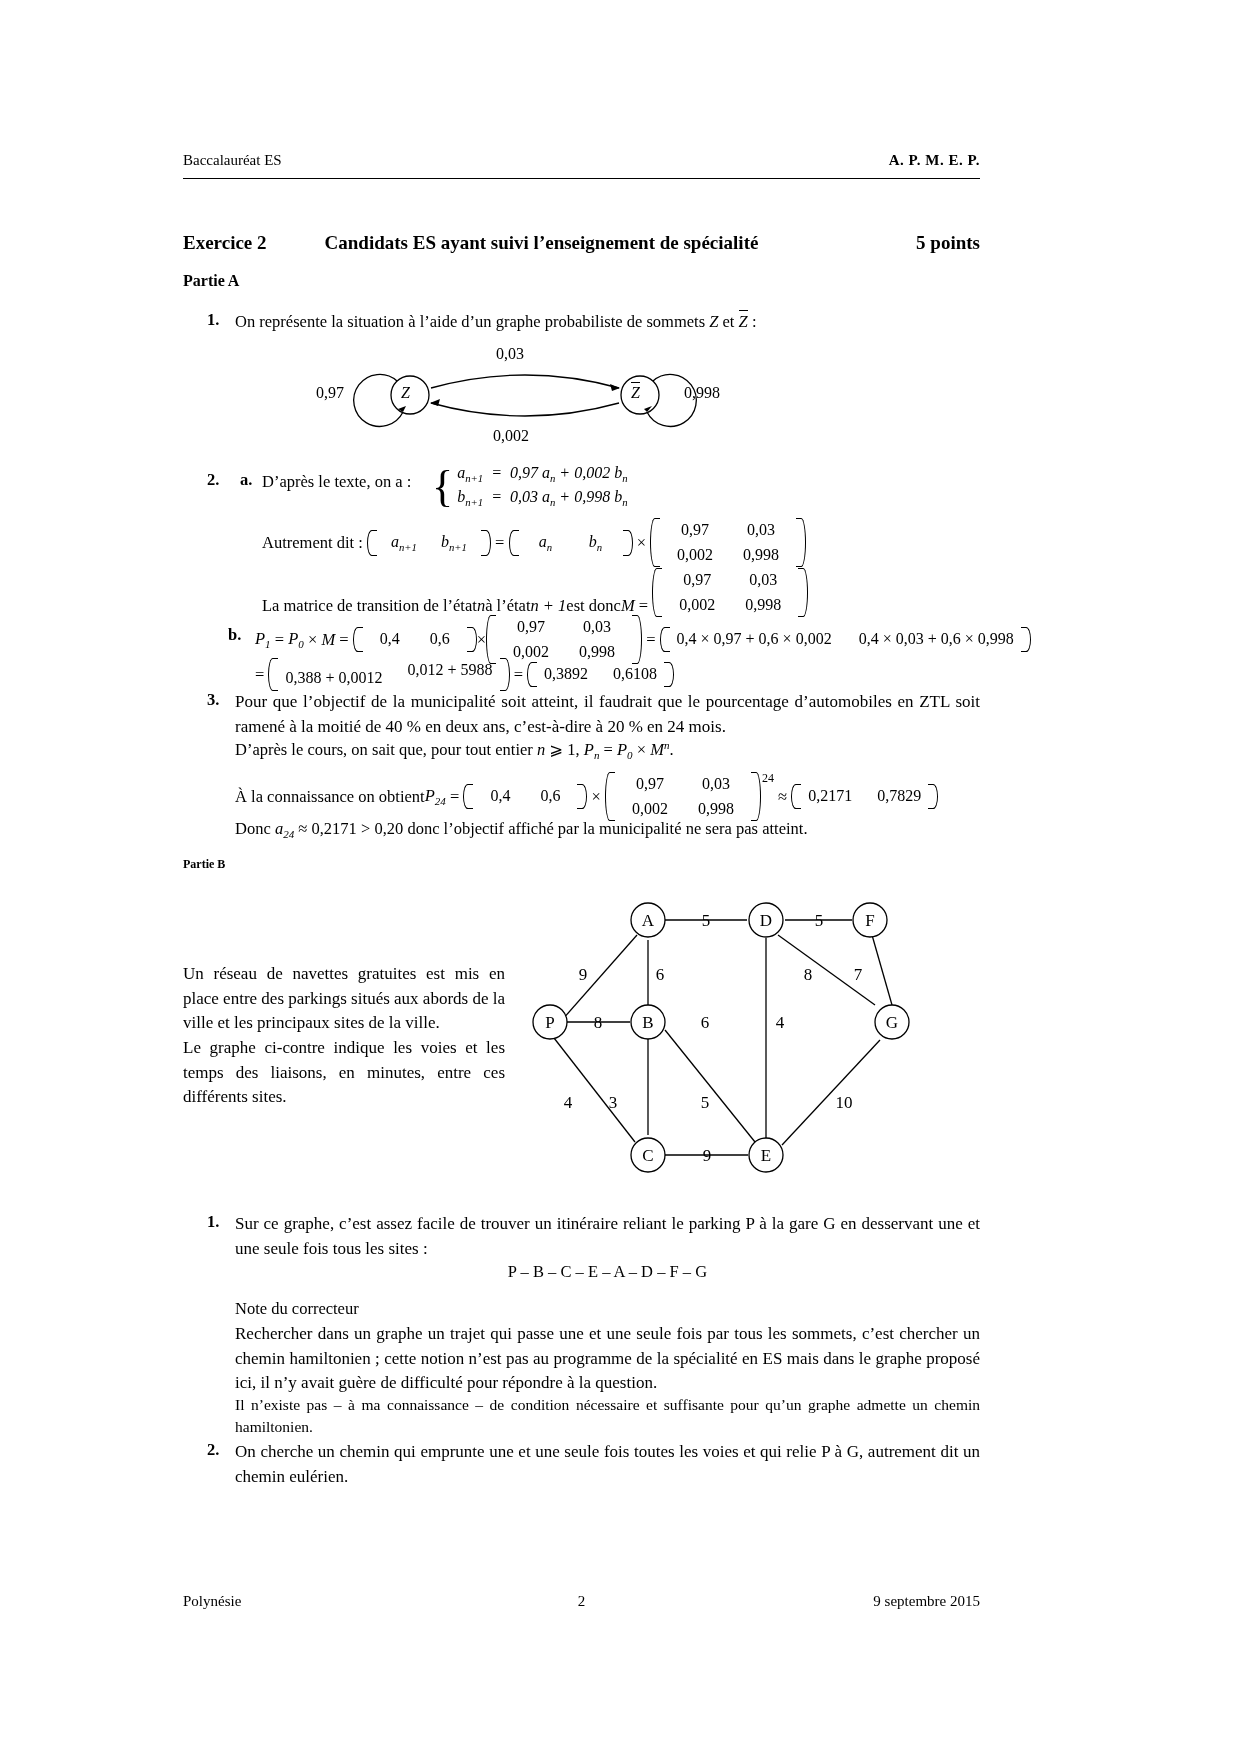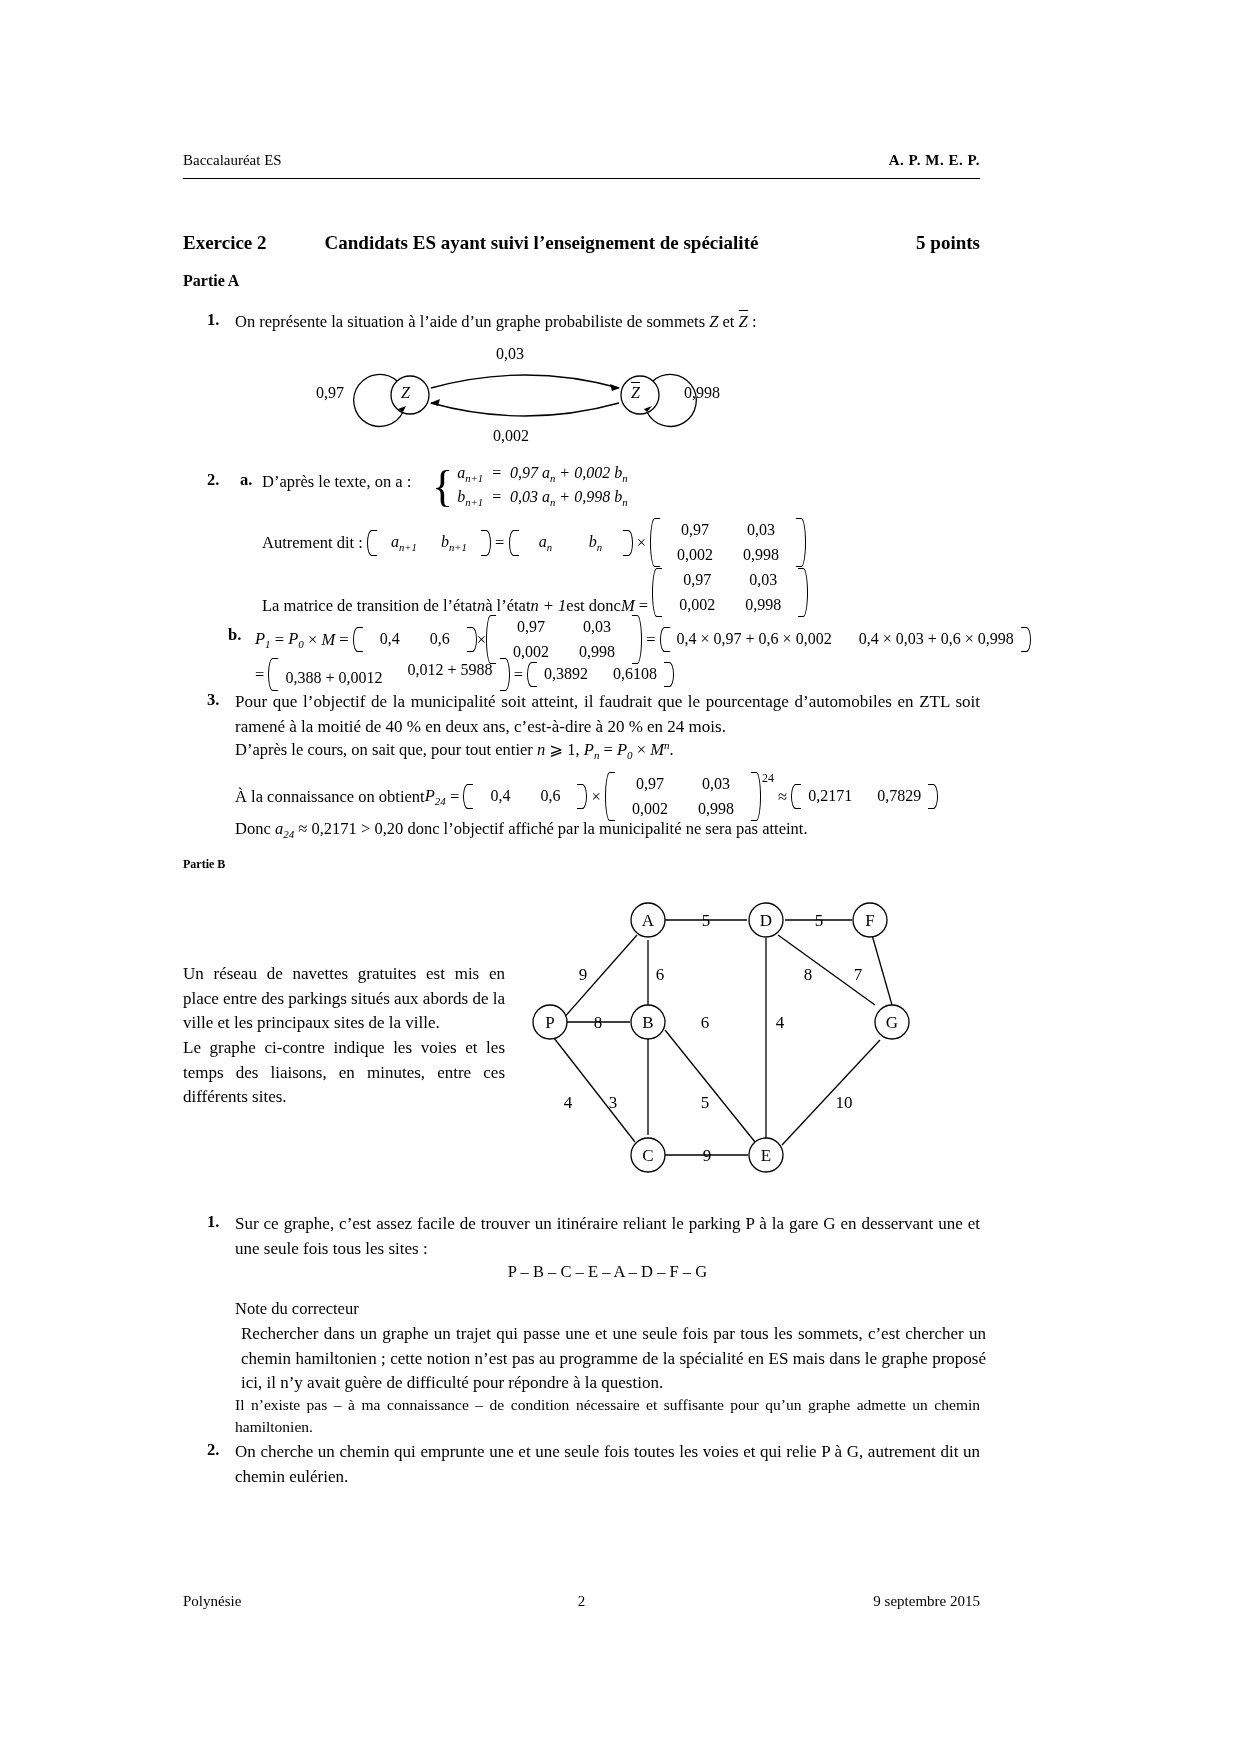--- a/index.html
+++ b/index.html
@@ -390,21 +390,21 @@
       <text x="324" y="228" text-anchor="middle" font-family="Liberation Serif, serif" font-size="17">10</text>
       <text x="187" y="281" text-anchor="middle" font-family="Liberation Serif, serif" font-size="17">9</text>
     </svg>
   </div>
 
   <div class="item-num" style="left:207px; top:1212px;">1.</div>
   <div class="para" style="left:235px; top:1212px; width:745px;">Sur ce graphe, c’est assez facile de trouver un itinéraire reliant le parking P à la gare G en desservant une et une seule fois tous les sites :</div>
   <div class="blk ctr" style="left:235px; top:1260px; width:745px;">P – B – C – E – A – D – F – G</div>
 
   <div class="blk it" style="left:235px; top:1297px;">Note du correcteur</div>
-  <div class="para it" style="left:241px; top:1322px; width:745px;">Rechercher dans un graphe un trajet qui passe une et une seule fois par tous les sommets, c’est chercher un chemin hamiltonien ; cette notion n’est pas au programme de la spécialité en ES mais dans le graphe proposé ici, il n’y avait guère de difficulté pour répondre à la question.</div>
+  <div class="para it" style="left:235px; top:1322px; width:745px;">Rechercher dans un graphe un trajet qui passe une et une seule fois par tous les sommets, c’est chercher un chemin hamiltonien ; cette notion n’est pas au programme de la spécialité en ES mais dans le graphe proposé ici, il n’y avait guère de difficulté pour répondre à la question.</div>
   <div class="para it" style="left:235px; top:1394px; width:745px; font-size:15.5px;">Il n’existe pas – à ma connaissance – de condition nécessaire et suffisante pour qu’un graphe admette un chemin hamiltonien.</div>
 
   <div class="item-num" style="left:207px; top:1440px;">2.</div>
   <div class="para" style="left:235px; top:1440px; width:745px;">On cherche un chemin qui emprunte une et une seule fois toutes les voies et qui relie P à G, autrement dit un chemin eulérien.</div>
 
   <div class="ftr">
     <div>Polynésie</div>
     <div class="mid">2</div>
     <div>9 septembre 2015</div>
   </div>

